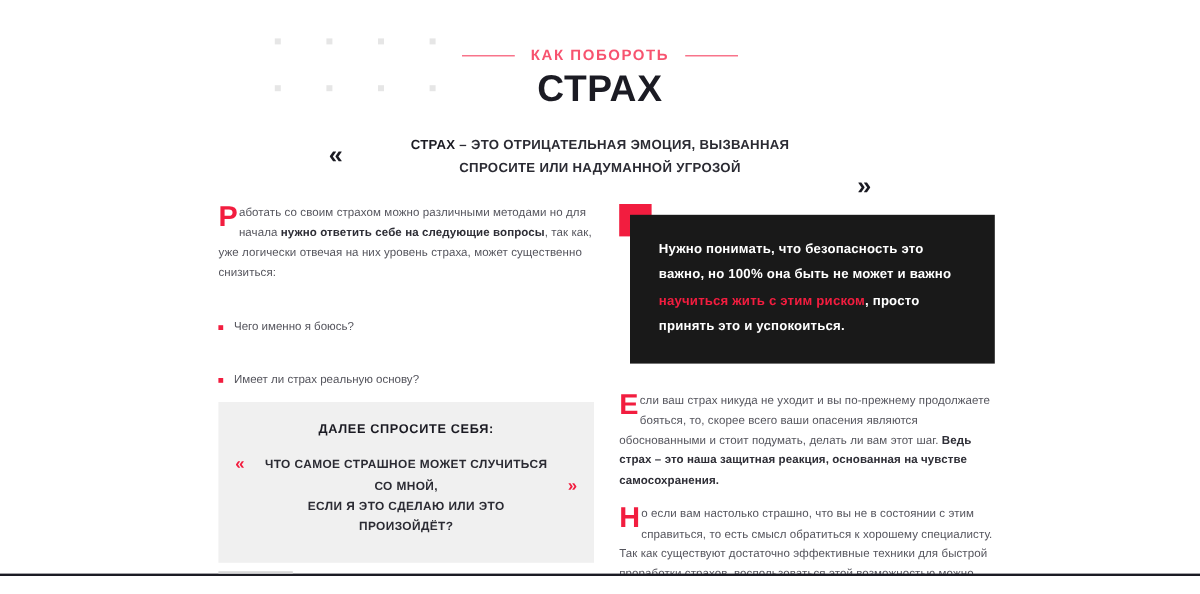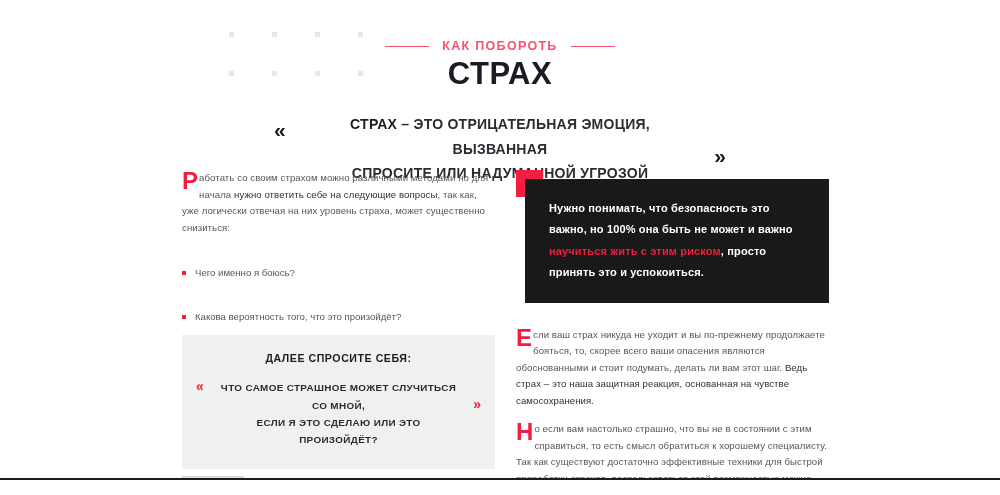--- a/index.html
+++ b/index.html
@@ -77,21 +77,21 @@
 
   
   .top-quote {
     position: absolute;
     left: 272px;
     top: 112px;
     width: 456px;
   }
   .top-quote .quote-body {
     text-align: center;
-    font-size: 14px;
+    font-size: 11px;
     font-weight: 600;
     letter-spacing: 0.25px;
     line-height: 1.75;
     color: #2b2b33;
     padding: 0 34px;
   }
   .top-quote .strong-word { font-weight: 700; color: #1b1b23; }
   .mark-left, .mark-right {
     position: absolute;
     font-size: 21px;
@@ -114,21 +114,21 @@
     width: 313px;
   }
 
   p.body {
     font-size: 9.6px;
     line-height: 1.72;
     color: #55555d;
     letter-spacing: 0.08px;
   }
   p.body + p.body { margin-top: 12px; }
-  .b { font-weight: 400; color: #2e2e36; }
+  .b { font-weight: 700; color: #2e2e36; }
 
   .dropcap {
     float: left;
     font-size: 24px;
     line-height: 0.82;
     font-weight: 700;
     color: #f21d3f;
     margin: 1px 1px 0 0;
   }
 
@@ -252,21 +252,21 @@
   </div>
 
   <div class="col-left">
 
     <p class="body">
       <span class="dropcap">Р</span><span>аботать со своим страхом можно различными методами но для начала </span><span class="b">нужно ответить себе на следующие вопросы</span><span>, так как, уже логически отвечая на них уровень страха, может существенно снизиться:</span>
     </p>
 
     <ul class="qlist">
       <li>Чего именно я боюсь?</li>
-      <li>Какова вероятность того, что это произойдёт?</li>
+      <li>Имеет ли страх реальную основу?</li>
     </ul>
 
     <div class="ask-box">
       <div class="ask-title">ДАЛЕЕ СПРОСИТЕ СЕБЯ:</div>
       <span class="mark-left">«</span>
       <div class="ask-quote">
         <span>ЧТО САМОЕ СТРАШНОЕ МОЖЕТ СЛУЧИТЬСЯ СО МНОЙ,</span><br>
         <span>ЕСЛИ Я ЭТО СДЕЛАЮ ИЛИ ЭТО ПРОИЗОЙДЁТ?</span>
       </div>
       <span class="mark-right">»</span>

